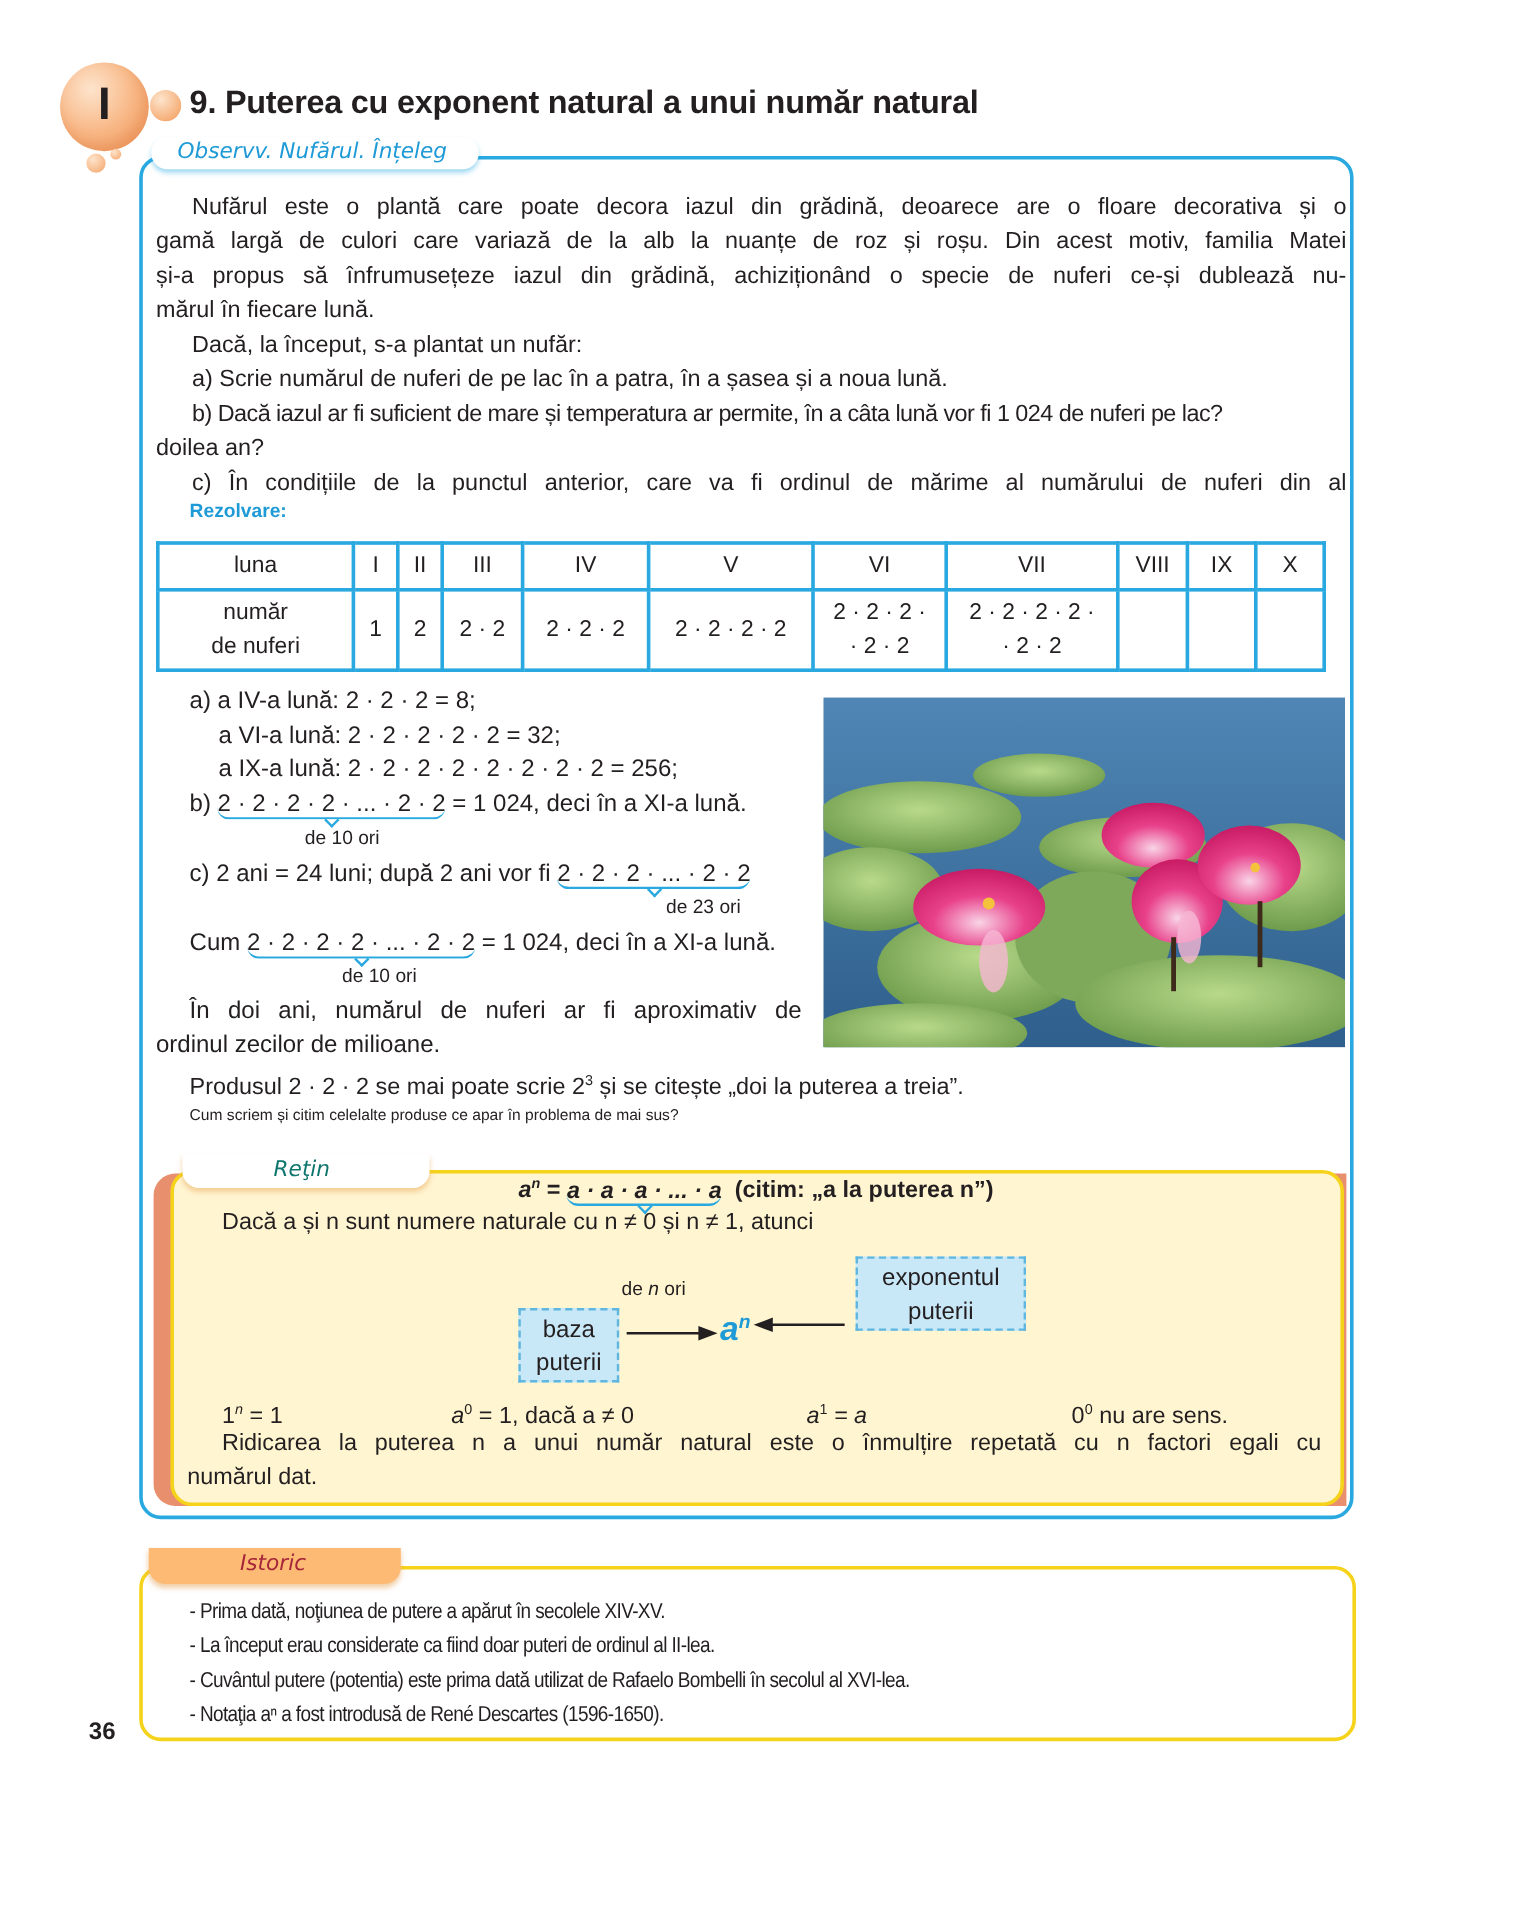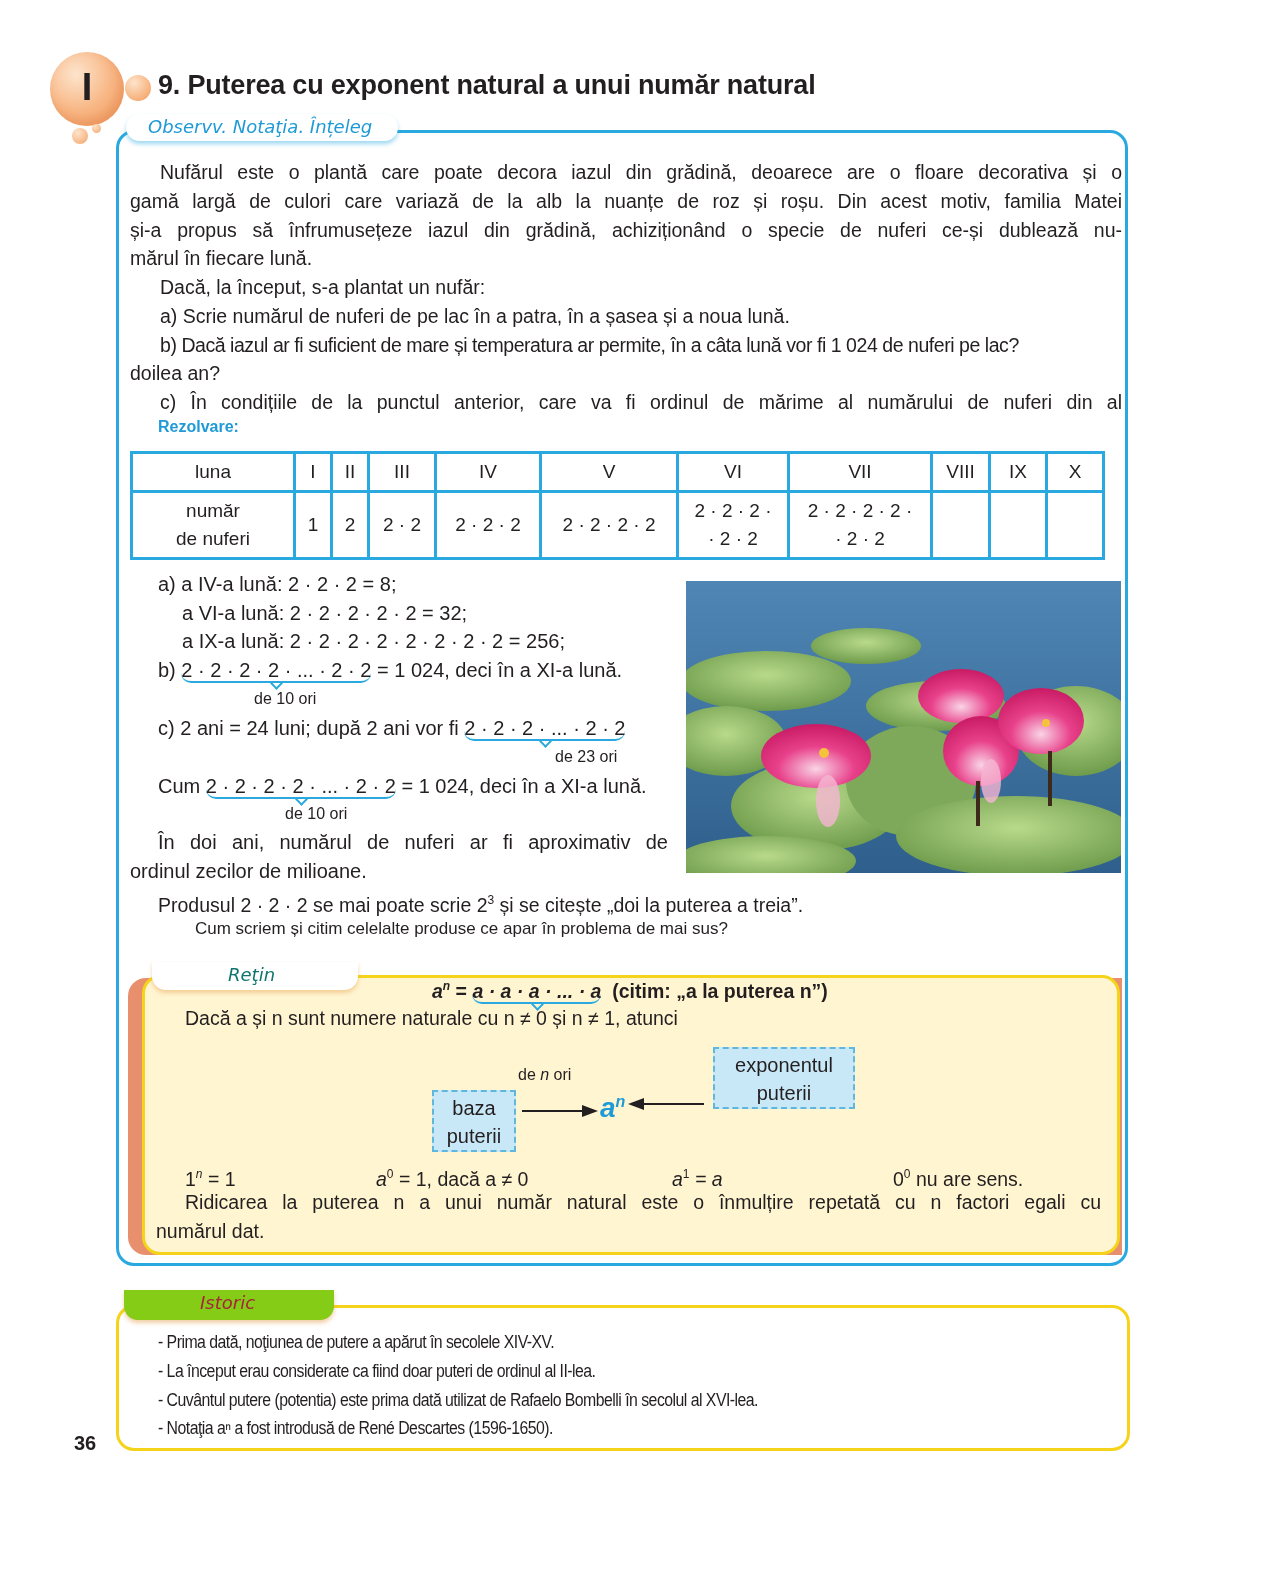--- a/index.html
+++ b/index.html
@@ -65,21 +65,21 @@
     font-style: italic; font-size: 18px; color: #0f766e; }
 
   .dashbox { background: #c9e8f7; border: 2px dashed #5fb6df; box-sizing: border-box;
     text-align: center; font-size: 20px; line-height: 28px; }
 
   .an-big { color: #1e9ad6; font-weight: bold; font-style: italic; font-size: 28px; }
 
   
   .ist-box { left: 116px; top: 1305px; width: 1014px; height: 146px;
     border: 3px solid #f6d31b; border-radius: 18px; box-sizing: border-box; }
-  .ist-label { left: 124px; top: 1290px; width: 210px; height: 30px; background: #84cc16;
+  .ist-label { left: 124px; top: 1290px; width: 210px; height: 30px; background: #fdba74;
     border-radius: 0 0 14px 14px; box-shadow: 0 3px 4px rgba(230,160,80,.5); }
   .ist-label span { position: absolute; left: 76px; top: 2px; font-family: "DejaVu Sans", sans-serif;
     font-style: italic; font-size: 18px; color: #a62639; }
   .ist-line { left: 158px; font-family: "Liberation Sans Narrow", "Liberation Sans", sans-serif;
     font-size: 18px; letter-spacing: -0.6px; transform: scaleX(0.88); transform-origin: left; white-space: nowrap; }
   .pageno { left: 74px; top: 1432px; font-weight: bold; font-size: 20px; }
   i { font-style: italic; }
   sup { font-size: 12px; }
 </style>
 </head>
@@ -87,21 +87,21 @@
 
 <div class="abs bubble-big">
   <span>I</span>
 </div>
 <div class="abs bubble-mid"></div>
 <div class="abs bubble-s1"></div>
 <div class="abs bubble-s2"></div>
 <div class="abs title">9. Puterea cu exponent natural a unui număr natural</div>
 
 <div class="abs main-box"></div>
-<div class="abs tab-label">Observv. Notaţia. Înțeleg</div>
+<div class="abs tab-label">Observv. Nufărul. Înțeleg</div>
 
 <div class="abs txt para justify" style="top:158px;">
   <div class="indent" style="text-align-last:justify;">Nufărul este o plantă care poate decora iazul din grădină, deoarece are o floare decorativa și o</div>
   <div style="text-align-last:justify;">gamă largă de culori care variază de la alb la nuanțe de roz și roșu. Din acest motiv, familia Matei</div>
   <div style="text-align-last:justify;">și-a propus să înfrumusețeze iazul din grădină, achiziționând o specie de nuferi ce-și dublează nu-</div>
   <div>mărul în fiecare lună.</div>
 </div>
 
 <div class="abs txt para" style="top:273px;">
   <div style="padding-left:30px;">Dacă, la început, s-a plantat un nufăr:</div>
@@ -170,21 +170,21 @@
 <div class="abs sol" style="left:158px; top:772px;">
   <span>Cum </span><span class="brace">2 · 2 · 2 · 2 · ... · 2 · 2</span><span> = 1 024, deci în a XI-a lună.</span>
 </div>
 <div class="abs under" style="left:285px; top:805px;">de 10 ori</div>
 
 <div class="abs sol" style="left:158px; top:828px; width:510px; text-align-last:justify; text-align:justify;">În doi ani, numărul de nuferi ar fi aproximativ de</div>
 <div class="abs sol" style="left:130px; top:857px;">ordinul zecilor de milioane.</div>
 <div class="abs sol" style="left:158px; top:886px; font-size:19.5px;">
   <span>Produsul 2 · 2 · 2 se mai poate scrie 2</span><sup>3</sup><span> și se citește „doi la puterea a treia”.</span>
 </div>
-<div class="abs sol" style="left:158px; top:915px; font-size:17px;margin-left:37px;">Cum scriem și citim celelalte produse ce apar în problema de mai sus?</div>
+<div class="abs sol" style="left:158px; top:915px; font-size:13px;">Cum scriem și citim celelalte produse ce apar în problema de mai sus?</div>
 
 <div class="abs photo" title="pink water lilies on a pond with lily pads">
   <svg width="435" height="292" viewBox="0 0 435 292">
     <defs>
       <linearGradient id="water" x1="0" y1="0" x2="0" y2="1">
         <stop offset="0" stop-color="#4f86b5"></stop>
           <stop offset="1" stop-color="#2f5f8c"></stop>
       </linearGradient>
       <radialGradient id="pad" cx="0.5" cy="0.4" r="0.6">
         <stop offset="0" stop-color="#b8d98a"></stop>

